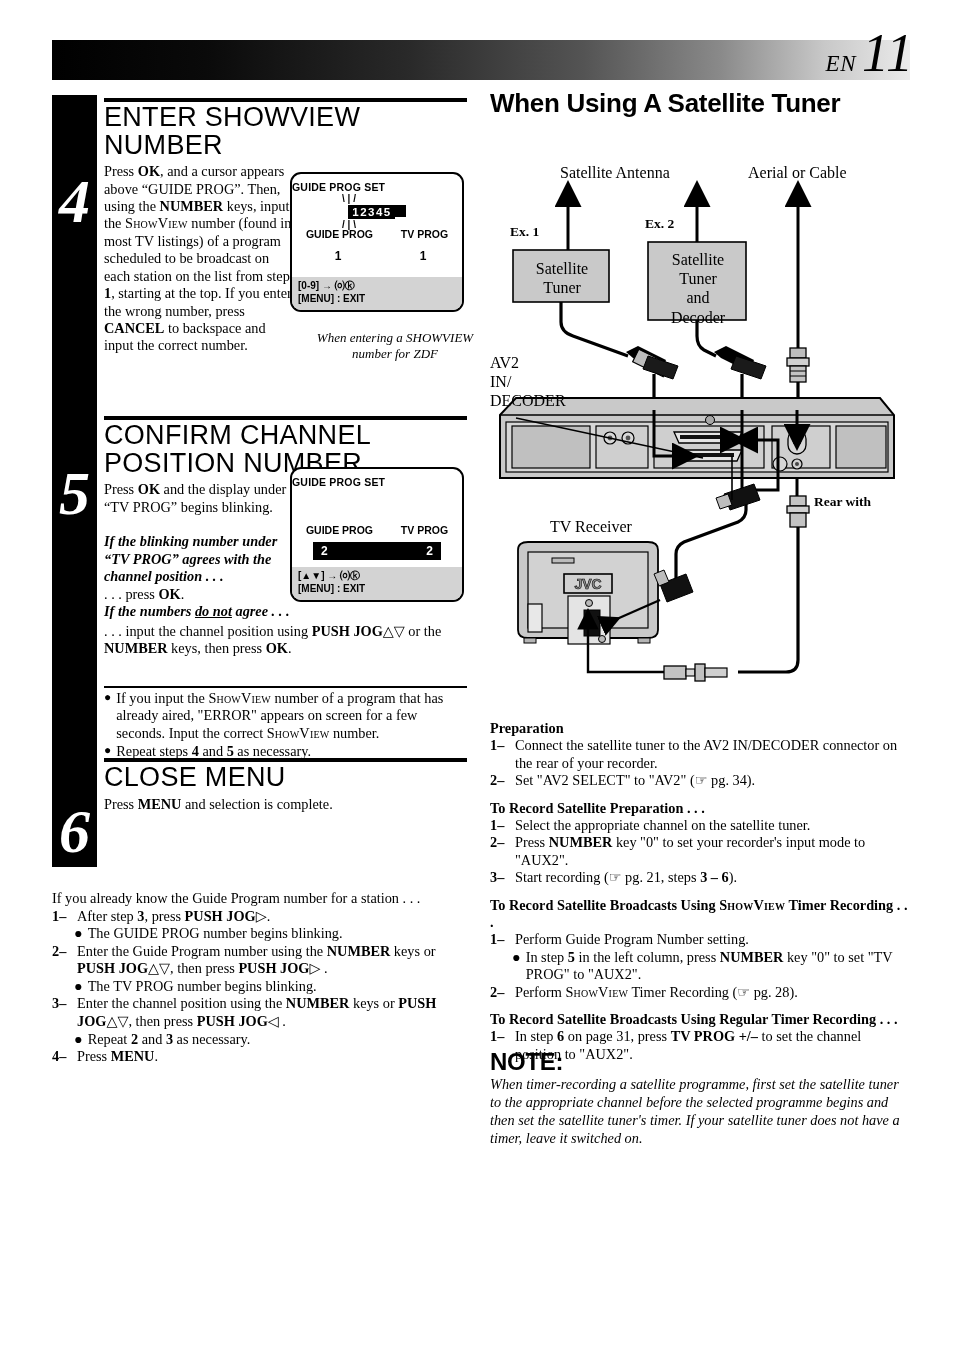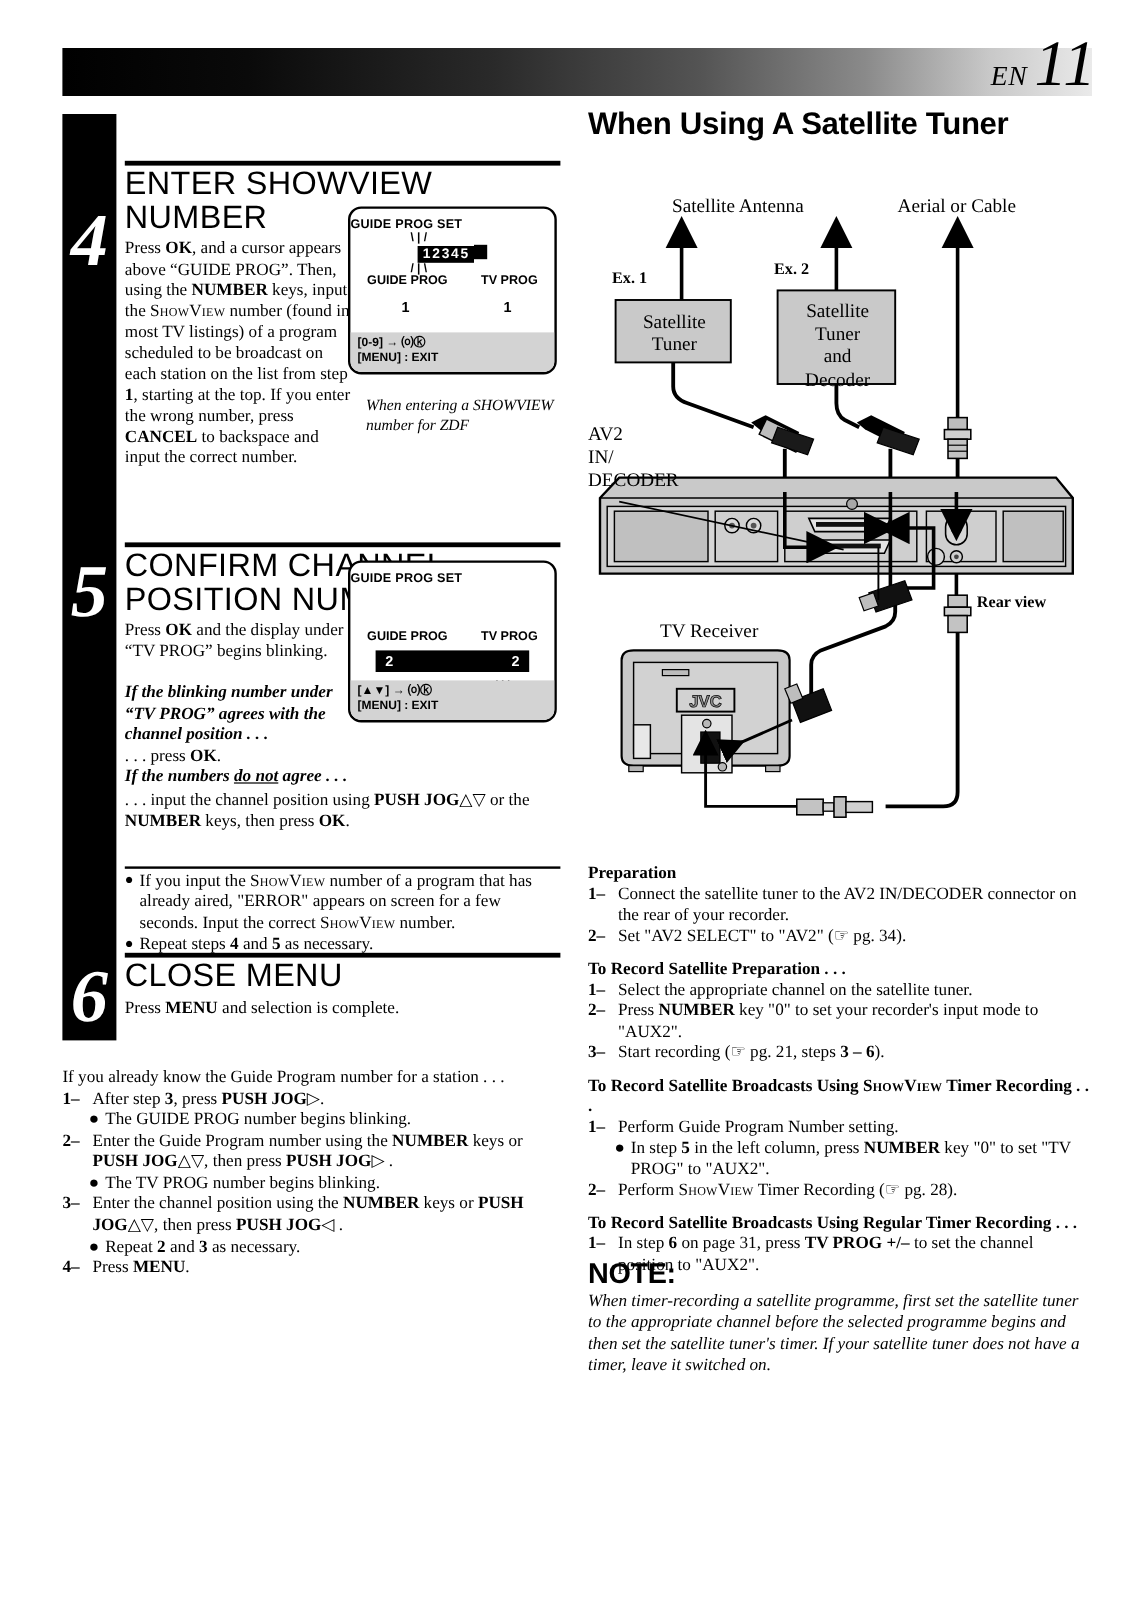--- a/index.html
+++ b/index.html
@@ -32,21 +32,21 @@
   }
   .stepnum{
     position:absolute; left:52px; width:45px; text-align:center;
     color:#fff; font-family:"Liberation Serif", serif;
     font-style:italic; font-weight:bold; font-size:62px; line-height:1;
   }
   #step4num{ top:170px; }
   #step5num{ top:462px; }
   #step6num{ top:800px; }
 
-  .sect{ position:absolute; left:104px; width:363px;margin-top:36px; }
+  .sect{ position:absolute; left:104px; width:363px; }
   .rule{ border-top:4px solid #000; margin:0 0 2px 0; }
   .rule-thin{ border-top:2px solid #000; margin:6px 0 2px 0; }
   .sect-title{
     font-family:"Liberation Sans", sans-serif;
     font-weight:300; font-size:27px; line-height:1.02;
     letter-spacing:0.3px; margin:1px 0 4px 0;
   }
   .body-text{
     font-family:"Liberation Serif", serif;
     font-size:14.3px; line-height:1.22; text-align:left;
@@ -152,21 +152,21 @@
     </div>
     <div class="osd-vals">
       <span style="width:84px;text-align:center">1</span>
       <span style="width:70px;text-align:center">1</span>
     </div>
     <div class="osd-footer">
       <div>[0-9]  →  ⒪ⓚ</div>
       <div>[MENU] : EXIT</div>
     </div>
   </div>
-  <div class="caption" style="left:305px; top:330px;">When entering a SHOWVIEW number for ZDF</div>
+  <div class="caption" style="left:305px; top:330px;text-align:center;">When entering a SHOWVIEW number for ZDF</div>
 
   <div class="sect" style="top:416px;">
     <div class="rule"></div>
     <div class="sect-title">CONFIRM CHANNEL POSITION NUMBER</div>
     <div class="body-text txtcol">Press <b>OK</b> and the display under “TV PROG” begins blinking.<br><br><span class="ital-bold">If the blinking number under “TV PROG” agrees with the channel position . . .</span><br>. . . press <b>OK</b>.<br><span class="ital-bold">If the numbers <u>do not</u> agree . . .</span></div>
     <div class="clr"></div>
     <div class="body-text" style="margin-top:2px;">. . . input the channel position using <b>PUSH JOG</b>△▽ or the <b>NUMBER</b> keys, then press <b>OK</b>.</div>
   </div>
 
   <div class="osd" style="left:290px; top:467px; height:135px;">
@@ -362,21 +362,21 @@
       <line x1="244" y1="296" x2="244" y2="340" stroke="#000" stroke-width="1.6"></line>
     </svg>
 
     <span class="dg-lbl" style="left:72px; top:4px;">Satellite Antenna</span>
     <span class="dg-lbl" style="left:260px; top:4px;">Aerial or Cable</span>
     <span class="dg-lbl-b" style="left:22px; top:64px;">Ex. 1</span>
     <span class="dg-lbl-b" style="left:157px; top:56px;">Ex. 2</span>
     <span class="dg-lbl" style="left:32px; top:99px; width:84px; text-align:center; line-height:1.2;">Satellite<br>Tuner</span>
     <span class="dg-lbl" style="left:166px; top:90px; width:88px; text-align:center; line-height:1.2;">Satellite<br>Tuner<br>and<br>Decoder</span>
     <span class="dg-lbl" style="left:2px; top:193px; width:80px; line-height:1.2;">AV2<br>IN/<br>DECODER</span>
-    <span class="dg-lbl-b" style="left:326px; top:334px;">Rear view</span>
+    <span class="dg-lbl-b" style="left:326px; top:334px;">Rear with</span>
     <span class="dg-lbl" style="left:62px; top:358px;">TV Receiver</span>
   </div>
 
   <div style="position:absolute; left:490px; top:710px; width:420px;" id="right-sections">
       <div class="r-head">Preparation</div>
       <div class="li r-body">
         <span class="mk">1–</span>
         <span>Connect the satellite tuner to the AV2 IN/DECODER connector on the rear of your recorder.</span>
       </div>
       <div class="li r-body">

